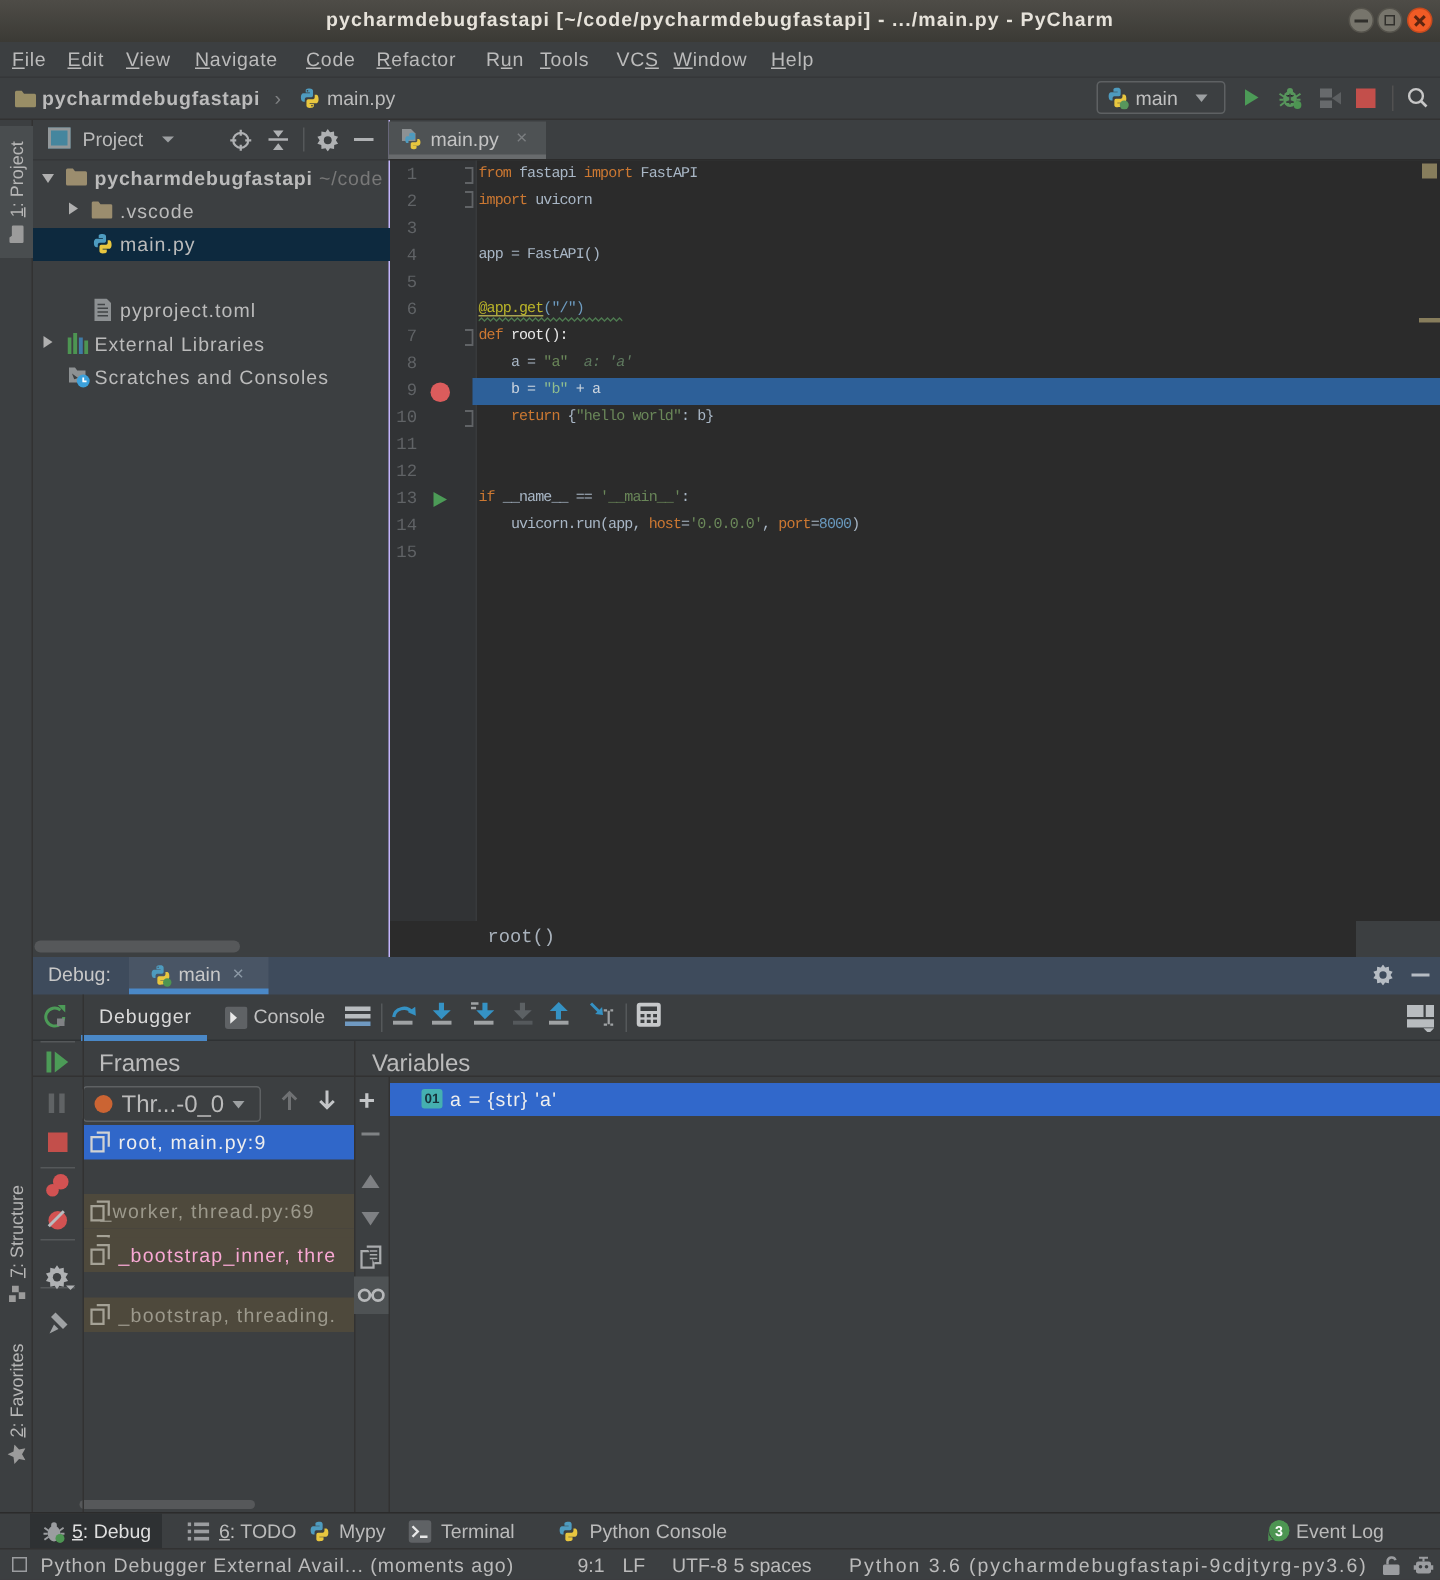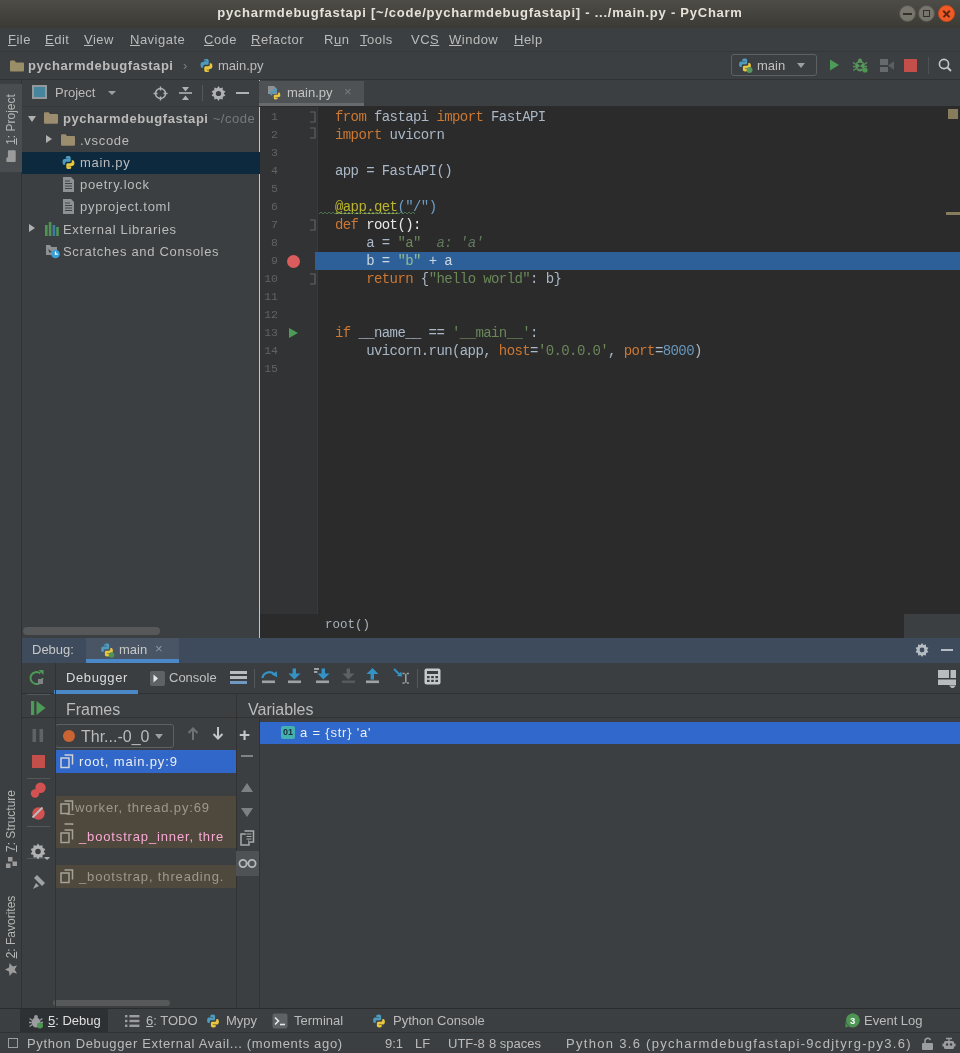--- a/index.html
+++ b/index.html
@@ -37,21 +37,21 @@
 .trow { position:absolute; left:0; width:238px; height:22px; font-size:13px; color:#bbbbbb; }
 .trow .txt { position:absolute; top:3px; letter-spacing:0.7px; }
 
 #tabbar { left:260px; top:80px; width:700px; height:27px; background:#3c3f41; border-bottom:1px solid #2b2b2b; }
 #tab-active { left:259px; top:81px; width:105px; height:25px; background:#4e5254; border-bottom:3px solid #686b6d; color:#c3c3c3; font-size:13px; }
 #editor { left:260px; top:107px; width:700px; height:507px; background:#2b2b2b; }
 #gutter { left:260px; top:107px; width:58px; height:507px; background:#313335; border-right:1px solid #383a3c; }
 .lnum { position:absolute; left:260px; width:18px; text-align:right; color:#606366;
   font-family:"Liberation Mono", monospace; font-size:11.5px; line-height:18px; height:18px; }
 .cline { position:absolute; left:319px; white-space:pre;
-  font-family:"Liberation Mono", monospace; font-size:14px; letter-spacing:-0.6px; line-height:18px; height:18px; color:#a9b7c6;padding-left:16px; }
+  font-family:"Liberation Mono", monospace; font-size:10px; letter-spacing:-0.6px; line-height:18px; height:18px; color:#a9b7c6; }
 .k { color:#cc7832; } .s { color:#6a8759; } .n { color:#6897bb; }
 .dec { color:#bbb529; } .fn { color:#e8e8e8; }
 .hint { color:#5f7a5f; font-style:italic; }
 #execline { left:315px; top:252px; width:645px; height:18px; background:#2d6099; }
 #breadcrumbs { left:260px; top:614px; width:644px; height:24px; background:#2b2b2b; color:#9fa2a6; font-size:13px; }
 
 #dbg-header { left:22px; top:638px; width:938px; height:37px; background:#3e4b5c; color:#c8c8c8; font-size:13px; }
 #dbg-toolbar { left:22px; top:663px; width:938px; height:31px; background:#3b3e40; border-bottom:1px solid #2f3234; color:#c0c0c0; font-size:13px; }
 #dbg-body { left:22px; top:694px; width:938px; height:314px; background:#3c3f41; }
 #dbg-leftcol { left:22px; top:663px; width:34px; height:345px; border-right:1px solid #323232; }
@@ -158,27 +158,20 @@
         <path d="M0 1.3 q0-1 1-1 h3.6 l1.4 1.8 h7 q1 0 1 1 v7.6 q0 1-1 1 H1 q-1 0-1-1 z" fill="#9b8d6e"></path>
       </svg>
     <span class="txt" style="left:58px">.vscode</span>
   </div>
   <div class="trow" style="top:72px;background:#0d293e">
     <svg class="abs" style="left:39px;top:3px" width="15" height="15" viewBox="0 0 15 15">
       <path d="M7.5 1 C4.5 1 4.8 2.3 4.8 2.3 v1.4 h2.8 v.4 H3.5 c0 0-1.9-.2-1.9 2.8 0 3 1.6 2.9 1.6 2.9 h1 V8.4 c0-1.6 1.4-1.6 1.4-1.6 h2.8 c0 0 1.3 0 1.3-1.3 V3 C9.7 3 10 1 7.5 1 z" fill="#4e9bbf"></path>
       <path d="M7.5 14 c3 0 2.7-1.3 2.7-1.3 v-1.4 H7.4 v-.4 h4.1 c0 0 1.9 .2 1.9-2.8 0-3-1.6-2.9-1.6-2.9 h-1 v1.4 c0 1.6-1.4 1.6-1.4 1.6 H6.6 c0 0-1.3 0-1.3 1.3 V12 c0 0-.3 2 2.2 2 z" fill="#e8c63f"></path>
     </svg>
     <span class="txt" style="left:58px">main.py</span>
-  </div>
-  <div class="trow" style="top:94px">
-    <svg class="abs" style="left:40px;top:3px" width="13" height="16" viewBox="0 0 13 16">
-        <path d="M1 0 h8 l3 3 v12 H1 z" fill="#8d9193"></path>
-        <path d="M3 4 h5 M3 6.5 h7 M3 9 h7 M3 11.5 h7" stroke="#404446" stroke-width="1"></path>
-      </svg>
-    <span class="txt" style="left:58px">poetry.lock</span>
   </div>
   <div class="trow" style="top:116px">
     <svg class="abs" style="left:40px;top:3px" width="13" height="16" viewBox="0 0 13 16">
         <path d="M1 0 h8 l3 3 v12 H1 z" fill="#8d9193"></path>
         <path d="M3 4 h5 M3 6.5 h7 M3 9 h7 M3 11.5 h7" stroke="#404446" stroke-width="1"></path>
       </svg>
     <span class="txt" style="left:58px">pyproject.toml</span>
   </div>
   <div class="trow" style="top:139px">
     <span class="abs" style="left:7px;top:5px;width:0;height:0;border-top:4.5px solid transparent;border-bottom:4.5px solid transparent;border-left:6px solid #b0b0b0"></span>
@@ -522,21 +515,21 @@
     <text x="7.6" y="10.7" font-size="9.5" font-weight="bold" fill="#ffffff" text-anchor="middle" font-family="Liberation Sans, sans-serif">3</text>
   </svg>
   <span class="abs" style="left:864px;top:4px">Event Log</span>
 </div>
 <div class="abs" id="statusbar">
   <span class="abs" style="left:8px;top:5px;width:10px;height:10px;border:1.4px solid #9b9da0"></span>
   <span class="abs" style="left:27px;top:3px;letter-spacing:0.65px">Python Debugger External Avail... (moments ago)</span>
   <span class="abs" style="left:385px;top:3px">9:1</span>
   <span class="abs" style="left:415px;top:3px">LF</span>
   <span class="abs" style="left:448px;top:3px">UTF-8</span>
-  <span class="abs" style="left:489px;top:3px">8 spaces</span>
+  <span class="abs" style="left:489px;top:3px">5 spaces</span>
   <span class="abs" style="left:566px;top:3px;letter-spacing:1.3px">Python 3.6 (pycharmdebugfastapi-9cdjtyrg-py3.6)</span>
   <svg class="abs" style="left:921px;top:4px" width="13" height="14" viewBox="0 0 13 14">
     <rect x="1" y="6" width="11" height="7" rx="1" fill="#9b9da0"></rect>
     <path d="M4 6 V4 a2.8 2.8 0 0 1 5.4-.9" fill="none" stroke="#9b9da0" stroke-width="1.6"></path>
   </svg>
   <svg class="abs" style="left:942px;top:4px" width="14" height="14" viewBox="0 0 14 14">
     <rect x="2" y="4" width="10" height="8" rx="1.5" fill="#9b9da0"></rect>
     <path d="M7 4 V1.5 M4 1.5 h6" stroke="#9b9da0" stroke-width="1.4"></path>
     <circle cx="5" cy="7.5" r="1.2" fill="#3c3f41"></circle>
     <circle cx="9" cy="7.5" r="1.2" fill="#3c3f41"></circle>

